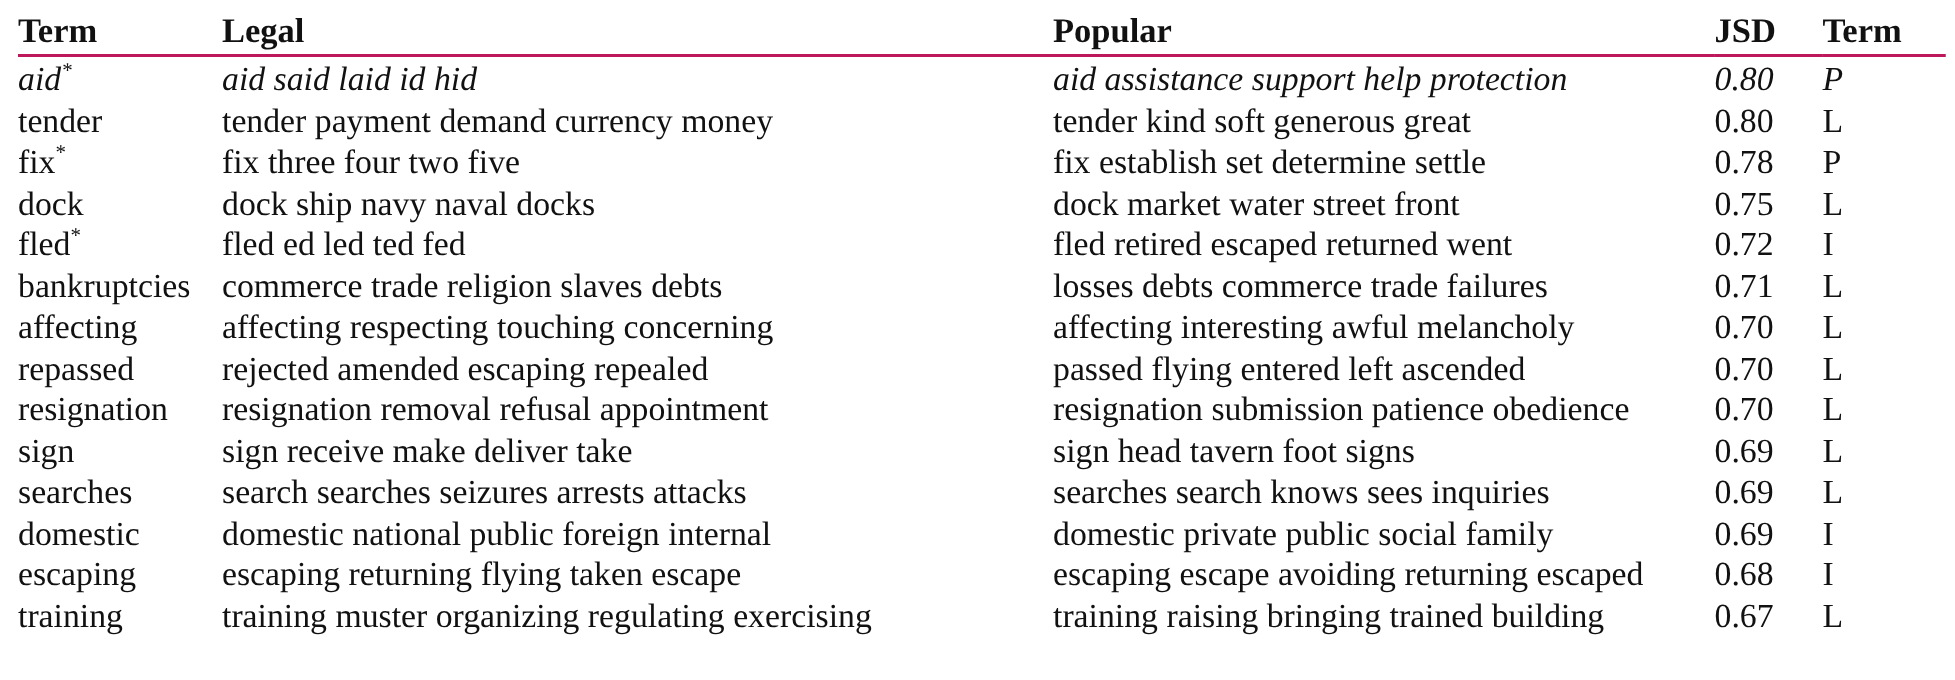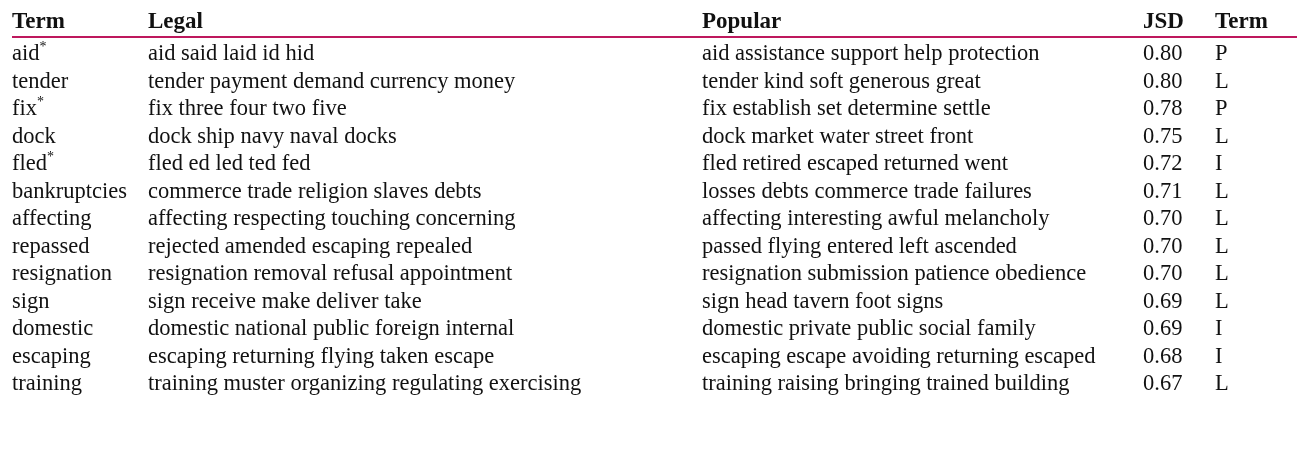--- a/index.html
+++ b/index.html
@@ -8,21 +8,21 @@
     table { position: absolute; left: 12px; top: 6px; border-collapse: collapse; width: 1285px; }
     th { font-weight: bold; font-size: 23px; text-align: left; padding: 0; height: 30px; line-height: 30px; }
     td { font-size: 22.5px; padding: 0; height: 27.5px; line-height: 27.5px; white-space: nowrap; }
     thead tr { border-bottom: 2px solid #be185d; }
     .c-term { width: 136px; }
     .c-legal { width: 554px; }
     .c-popular { width: 441px; }
     .c-jsd { width: 72px; }
     .c-lean { }
     sup { font-size: 14px; line-height: 0; vertical-align: 9px; }
-    tbody tr:first-child td { padding-top: 1px; }
+    tbody tr:first-child td { padding-top: 1px; font-style: italic; }
   </style>
 </head>
 <body>
 
 <table>
   <thead>
     <tr>
       <th class="c-term">Term</th>
       <th class="c-legal">Legal</th>
       <th class="c-popular">Popular</th>
@@ -95,20 +95,27 @@
         <td class="c-lean">L</td>
       </tr>
       <tr>
         <td class="c-term"><span>sign</span><sup></sup></td>
         <td class="c-legal">sign receive make deliver take</td>
         <td class="c-popular">sign head tavern foot signs</td>
         <td class="c-jsd">0.69</td>
         <td class="c-lean">L</td>
       </tr>
       <tr>
+        <td class="c-term"><span>searches</span><sup></sup></td>
+        <td class="c-legal">search searches seizures arrests attacks</td>
+        <td class="c-popular">searches search knows sees inquiries</td>
+        <td class="c-jsd">0.69</td>
+        <td class="c-lean">L</td>
+      </tr>
+      <tr>
         <td class="c-term"><span>domestic</span><sup></sup></td>
         <td class="c-legal">domestic national public foreign internal</td>
         <td class="c-popular">domestic private public social family</td>
         <td class="c-jsd">0.69</td>
         <td class="c-lean">I</td>
       </tr>
       <tr>
         <td class="c-term"><span>escaping</span><sup></sup></td>
         <td class="c-legal">escaping returning flying taken escape</td>
         <td class="c-popular">escaping escape avoiding returning escaped</td>

